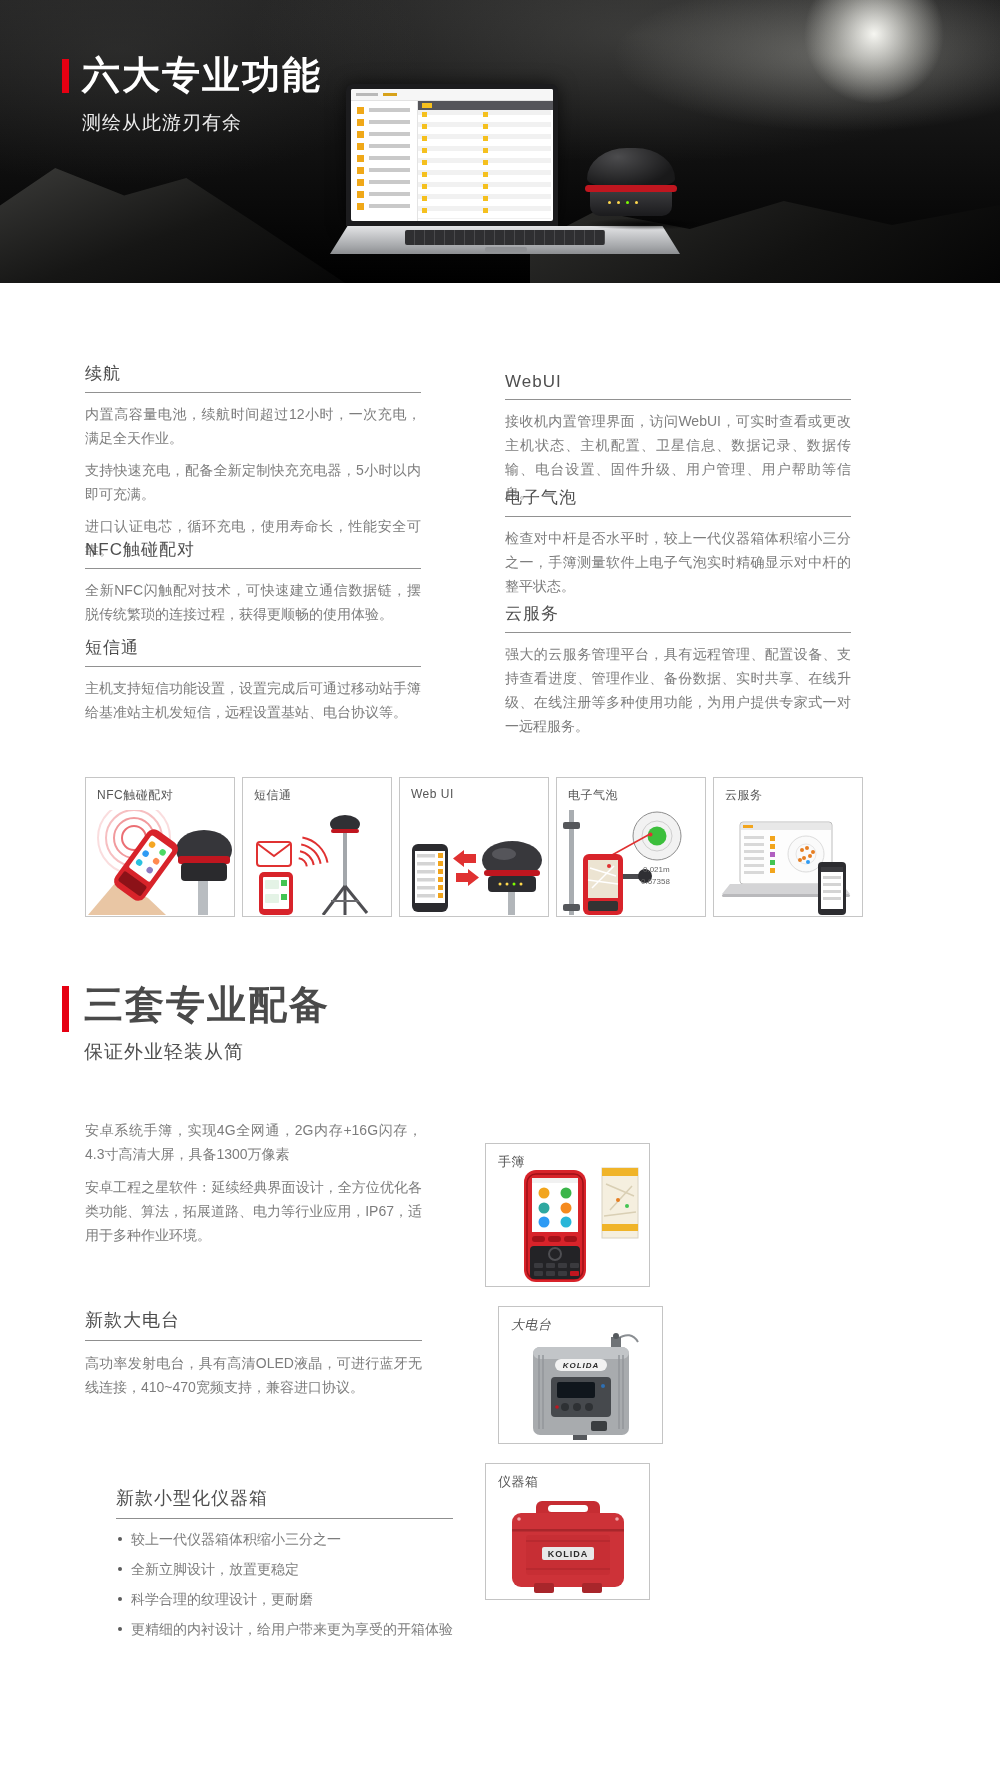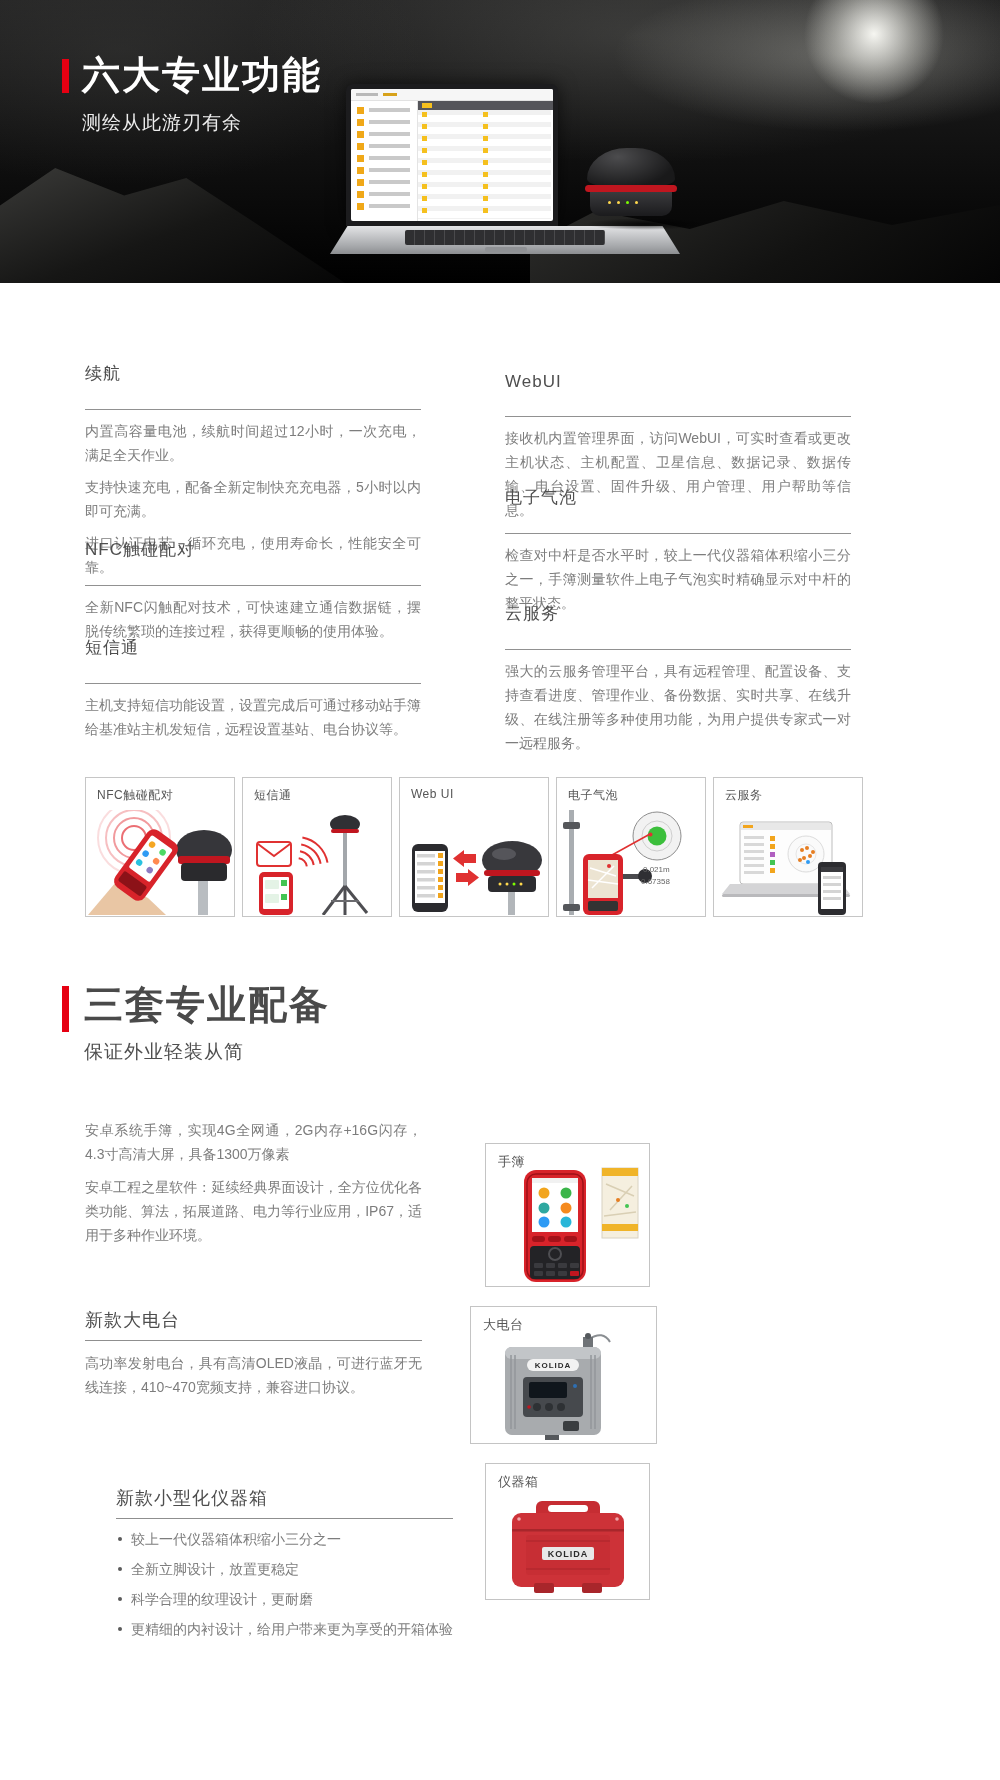--- a/index.html
+++ b/index.html
@@ -59,21 +59,21 @@
   .rx-ring{width:92px;height:7px;margin:-3px auto 0;background:#c0161f;border-radius:4px;}
   .rx-body{width:82px;height:24px;margin:0 auto;background:linear-gradient(#3a3a3d,#1b1b1d);
     border-radius:0 0 10px 10px;position:relative;}
   .rx-leds{position:absolute;left:18px;top:9px;display:flex;gap:6px;}
   .rx-leds i{width:3px;height:3px;border-radius:50%;background:#ffd84d;}
   .rx-leds i.g{background:#7CFC00;}
   .rx-shadow{width:120px;height:12px;margin:2px auto 0;background:radial-gradient(ellipse,rgba(0,0,0,.8),rgba(0,0,0,0) 70%);}
   
   .sec{position:absolute;}
   .sec h3{margin:0 0 9px;font-size:17px;font-weight:normal;color:#4f4f4f;
-    padding-bottom:24px;border-bottom:1px solid #919191;letter-spacing:1px;}
+    padding-bottom:7px;border-bottom:1px solid #919191;letter-spacing:1px;}
   .sec p{margin:0 0 8px;font-size:14px;line-height:24px;color:#7d7d7d;text-align:justify;}
   .sxl1{left:85px;top:362px;width:336px;}
   .sxl2{left:85px;top:538px;width:336px;}
   .sxl3{left:85px;top:636px;width:336px;}
   .sxr1{left:505px;top:372px;width:346px;}
   .sxr2{left:505px;top:486px;width:346px;}
   .sxr3{left:505px;top:602px;width:346px;}
   
   .gallery{position:absolute;left:85px;top:777px;display:flex;gap:7px;}
   .gbox{position:relative;width:150px;height:140px;border:1px solid #c6c6c6;background:#fff;box-sizing:border-box;}
@@ -91,21 +91,21 @@
   .eq ul{margin:4px 0 0;padding:0;list-style:none;}
   .eq li{position:relative;padding-left:15px;margin-bottom:9px;font-size:14px;line-height:21px;color:#7d7d7d;}
   .eq li::before{content:"";position:absolute;left:2px;top:8px;width:4px;height:4px;border-radius:50%;background:#5a5a5a;}
   .eq1{left:85px;top:1118px;}
   .eq2{left:85px;top:1308px;}
   .eq3{left:85px;top:1486px;margin-left:31px;}
   .ebox{position:absolute;border:1px solid #c4c4c4;background:#fff;box-sizing:border-box;}
   .ebox .glabel{left:12px;top:9px;font-size:13px;}
   .ebox svg{position:absolute;left:0;bottom:2px;}
   .eb1{left:485px;top:1143px;width:165px;height:144px;text-decoration:underline;}
-  .eb2{left:470px;top:1306px;width:187px;height:138px;}
+  .eb2{left:498px;top:1306px;width:165px;height:138px;font-style:italic;}
   .eb3{left:485px;top:1463px;width:165px;height:137px;}
   .accent{background:#e60012;}
 </style>
 </head>
 <body>
 
 <div class="page">
 
   <header class="hero">
     <div class="hero-bg"></div>

